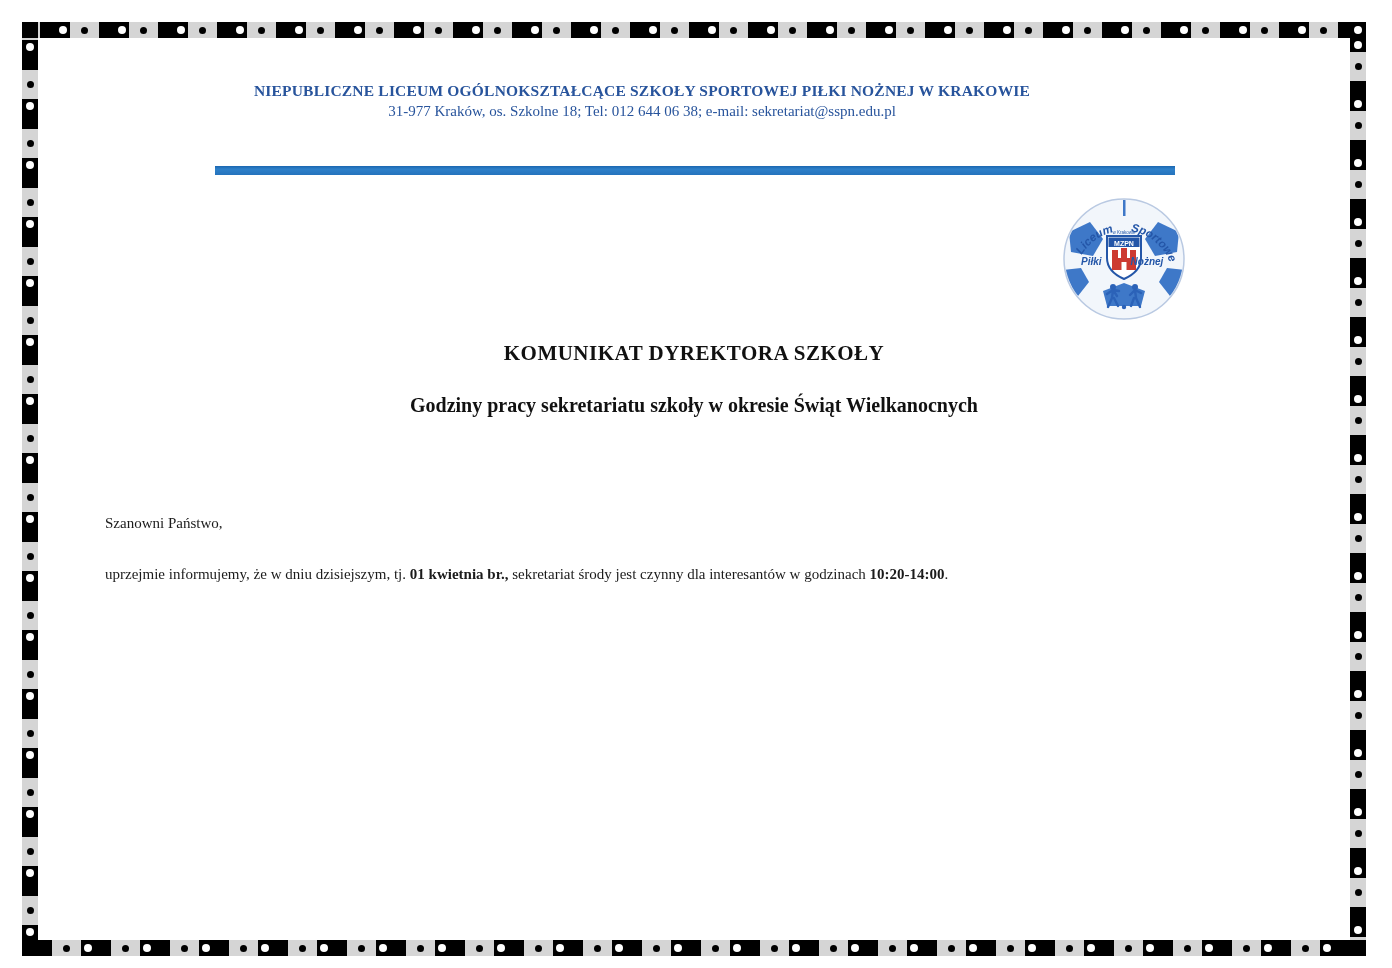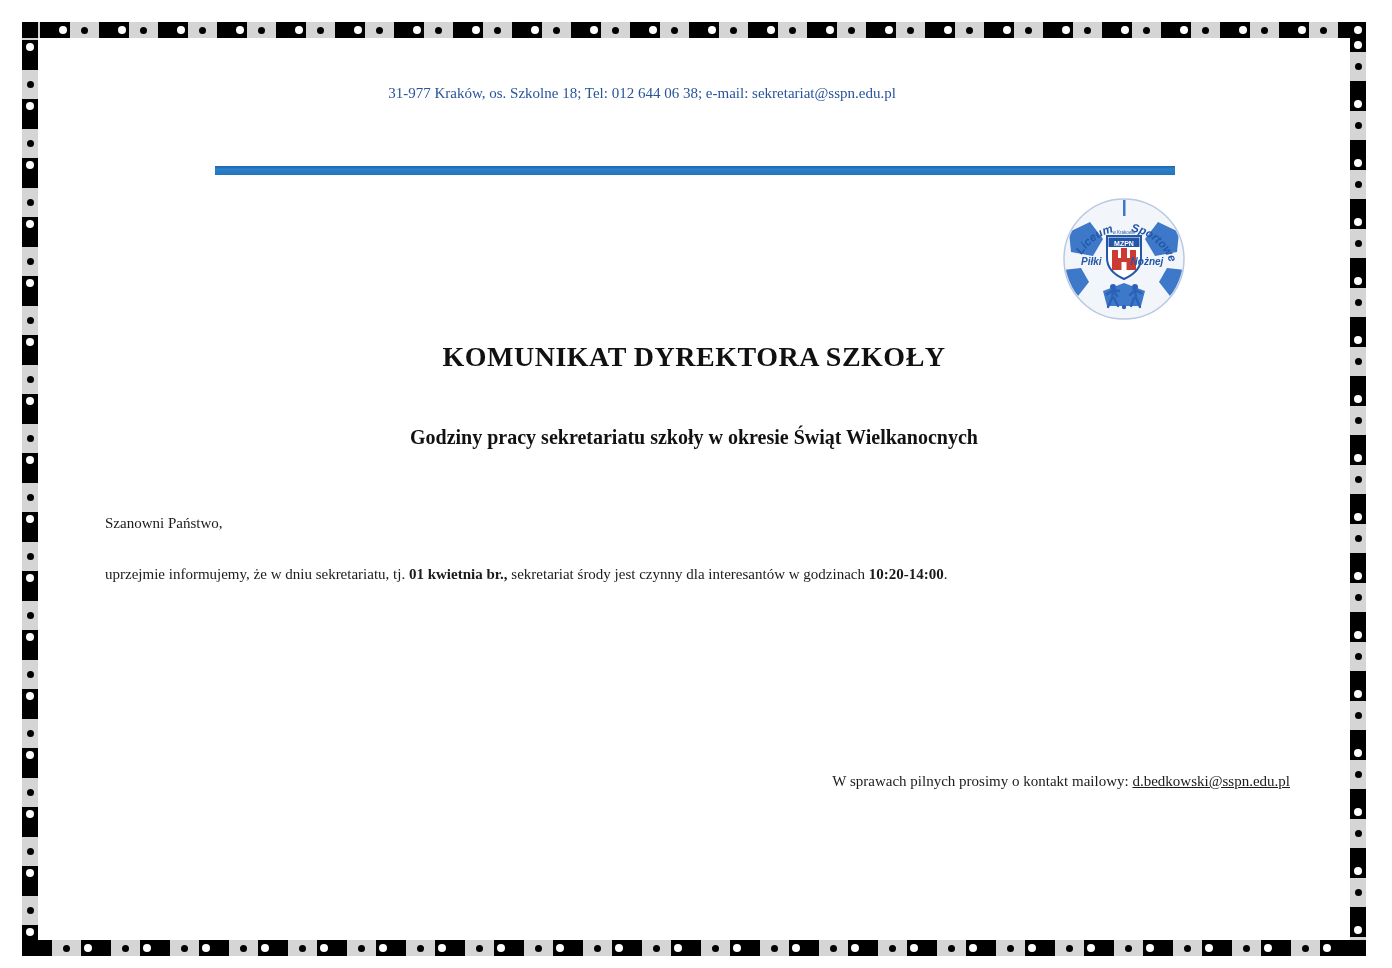--- a/index.html
+++ b/index.html
@@ -33,23 +33,23 @@
               padding-right:104px;text-align:center;color:#28549c;}
   .school-name{font-weight:bold;font-size:15.5px;letter-spacing:.2px;}
   .address{font-size:15px;margin-top:3px;}
 
   .rule{position:absolute;top:128px;left:176px;width:960px;height:9px;
         background:linear-gradient(#1a66b0,#2e80c9 35%,#2573bd);}
 
   .logo{position:absolute;top:158px;left:1022px;width:126px;height:126px;}
 
   .doc-title{position:absolute;top:303px;width:100%;text-align:center;
-             font-size:28px;font-weight:bold;letter-spacing:.5px;color:#111;}
+             font-size:21px;font-weight:bold;letter-spacing:.5px;color:#111;}
   .doc-subtitle{position:absolute;top:356px;width:100%;text-align:center;
-                font-size:20px;font-weight:bold;color:#111;margin-top:32px;}
+                font-size:20px;font-weight:bold;color:#111;}
 
   .para{position:absolute;left:66px;right:80px;font-size:15px;color:#1b1b1b;}
   .p-greet{top:462px;}
   .p-1{top:513px;}
   .p-2{top:583px;}
   .p-3{top:648px;}
   .p-contact{top:720px;left:auto;right:59px;text-align:right;}
   .para b{font-weight:bold;}
   .para a{color:#1b1b1b;text-decoration:underline;}
 </style>
@@ -377,20 +377,21 @@
     <i class="bdot"></i>
   </div>
 <div class="bcorner tl"></div>
 <div class="bcorner tr"></div>
 <div class="bcorner bl"></div>
 <div class="bcorner br"></div>
 
 <div class="content">
 
   <div class="letterhead">
+    <div class="school-name">NIEPUBLICZNE LICEUM OGÓLNOKSZTAŁCĄCE  SZKOŁY SPORTOWEJ PIŁKI NOŻNEJ W KRAKOWIE</div>
     <div class="address">31-977 Kraków, os. Szkolne 18;   Tel:  012 644 06 38; e-mail: sekretariat@sspn.edu.pl</div>
   </div>
 
   <div class="rule"></div>
 
   <div class="logo">
     <svg viewBox="0 0 126 126" width="126" height="126">
       <defs>
         <path id="arcT" d="M 15,74 A 49,49 0 0 1 111,74"></path>
         <clipPath id="ballClip">
@@ -432,16 +433,15 @@
         <path d="M74,94 l1,8 m-1,-8 l-5,5 m5,-5 l6,3 M75,102 l4,9 m-6,-9 l-3,8"></path>
         <circle cx="63" cy="111" r="2.2" fill="#2b62b8" stroke="none"></circle>
       </g>
     </svg>
   </div>
 
   <div class="doc-title">KOMUNIKAT DYREKTORA SZKOŁY</div>
   <div class="doc-subtitle">Godziny pracy sekretariatu szkoły w okresie Świąt Wielkanocnych</div>
 
   <p class="para p-greet">Szanowni Państwo,</p>
-  <p class="para p-1"><span>uprzejmie informujemy, że w dniu sekretariatu, tj. </span><b>01 kwietnia br.,</b><span> sekretariat środy jest czynny dla interesantów w godzinach </span><b>10:20-14:00</b><span>.</span></p>
-  <p class="para p-contact"><span>W sprawach pilnych prosimy o kontakt mailowy: </span><a href="#" style="text-decoration: underline;">d.bedkowski@sspn.edu.pl</a></p>
+  <p class="para p-1"><span>uprzejmie informujemy, że w dniu dzisiejszym, tj. </span><b>01 kwietnia br.,</b><span> sekretariat środy jest czynny dla interesantów w godzinach </span><b>10:20-14:00</b><span>.</span></p>
 
 </div>
 
 </body></html>

